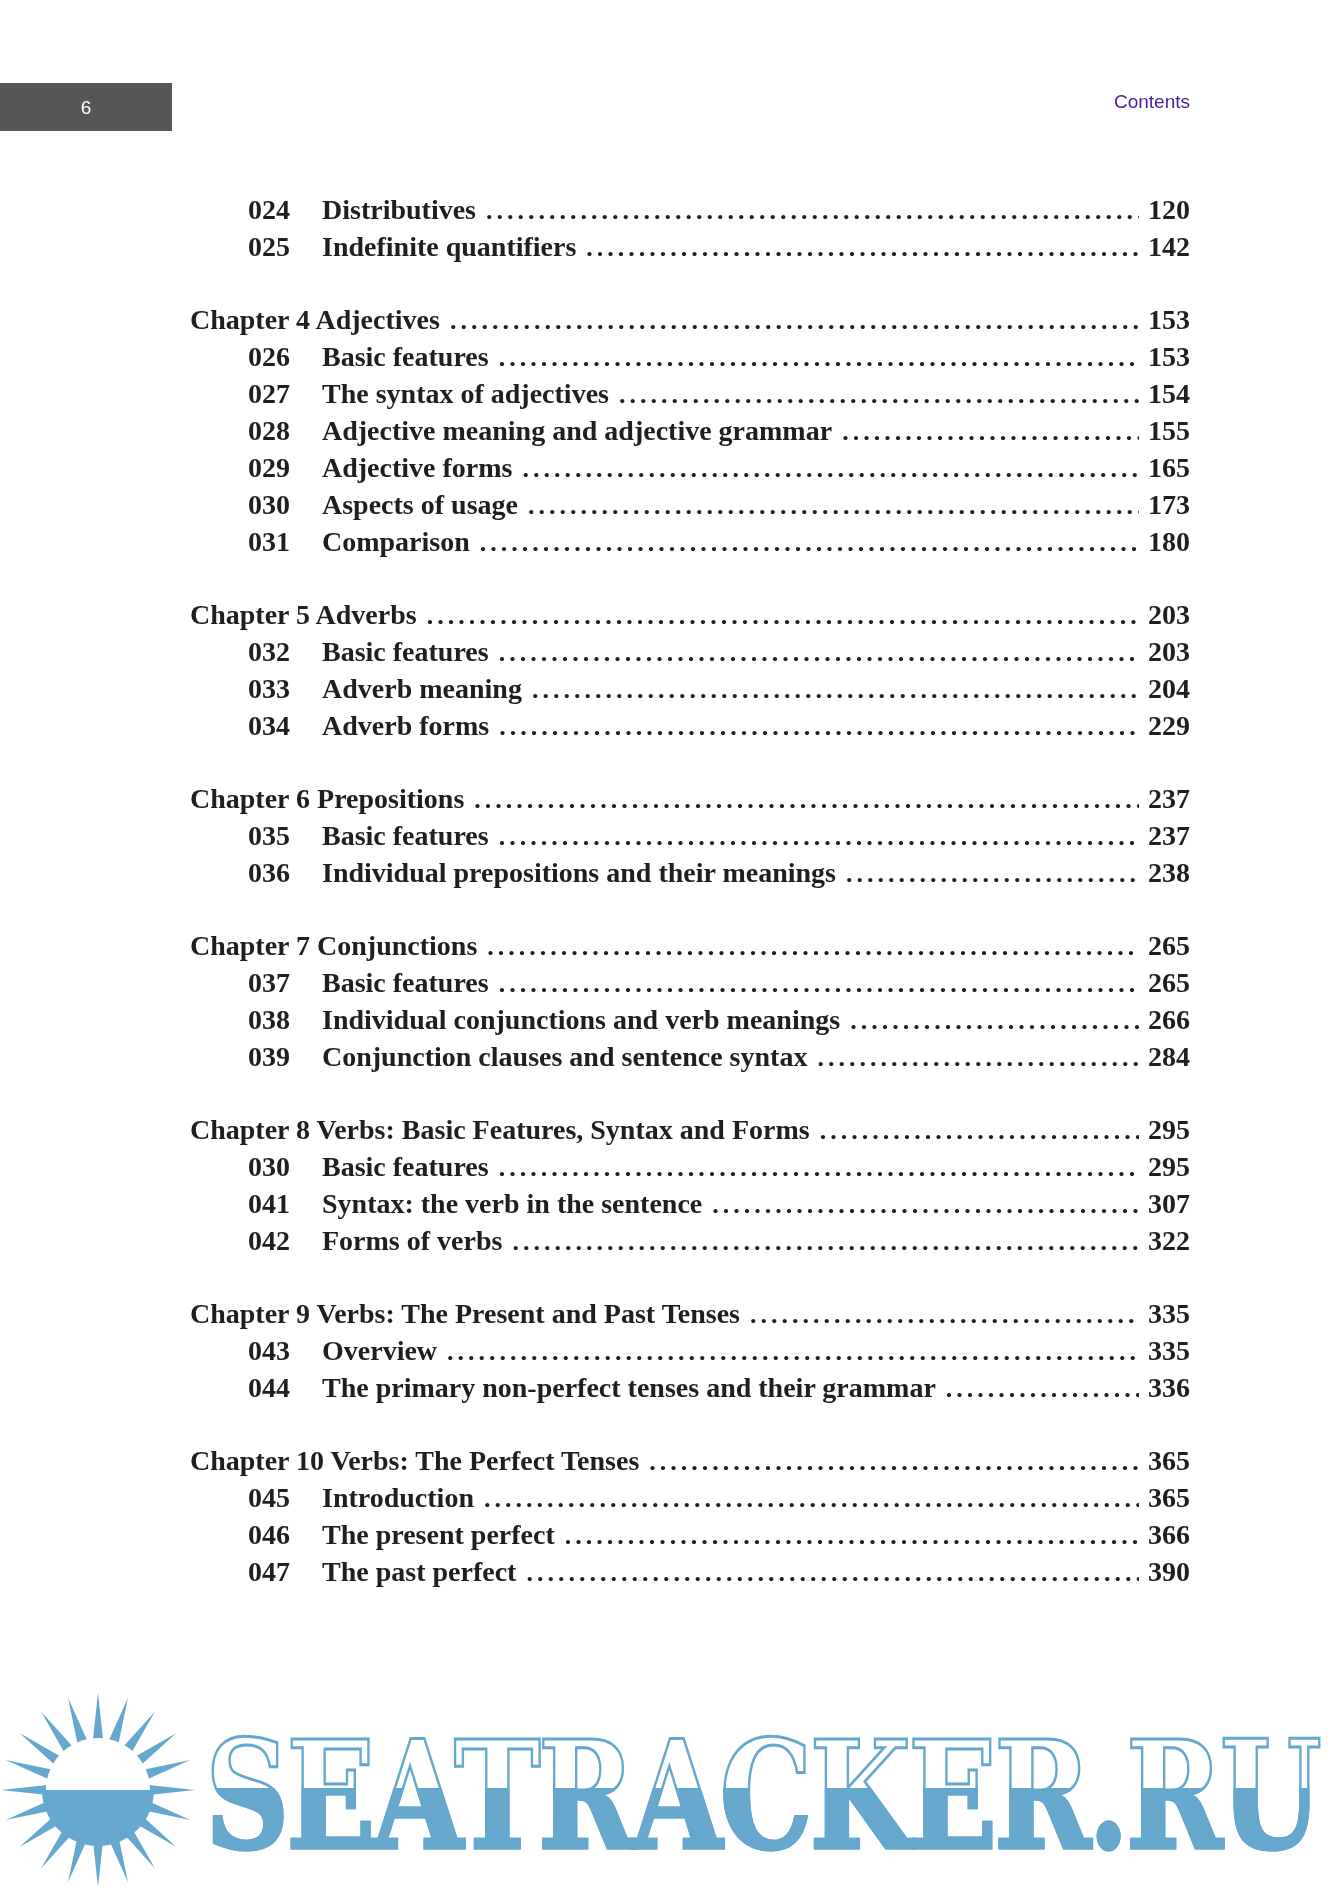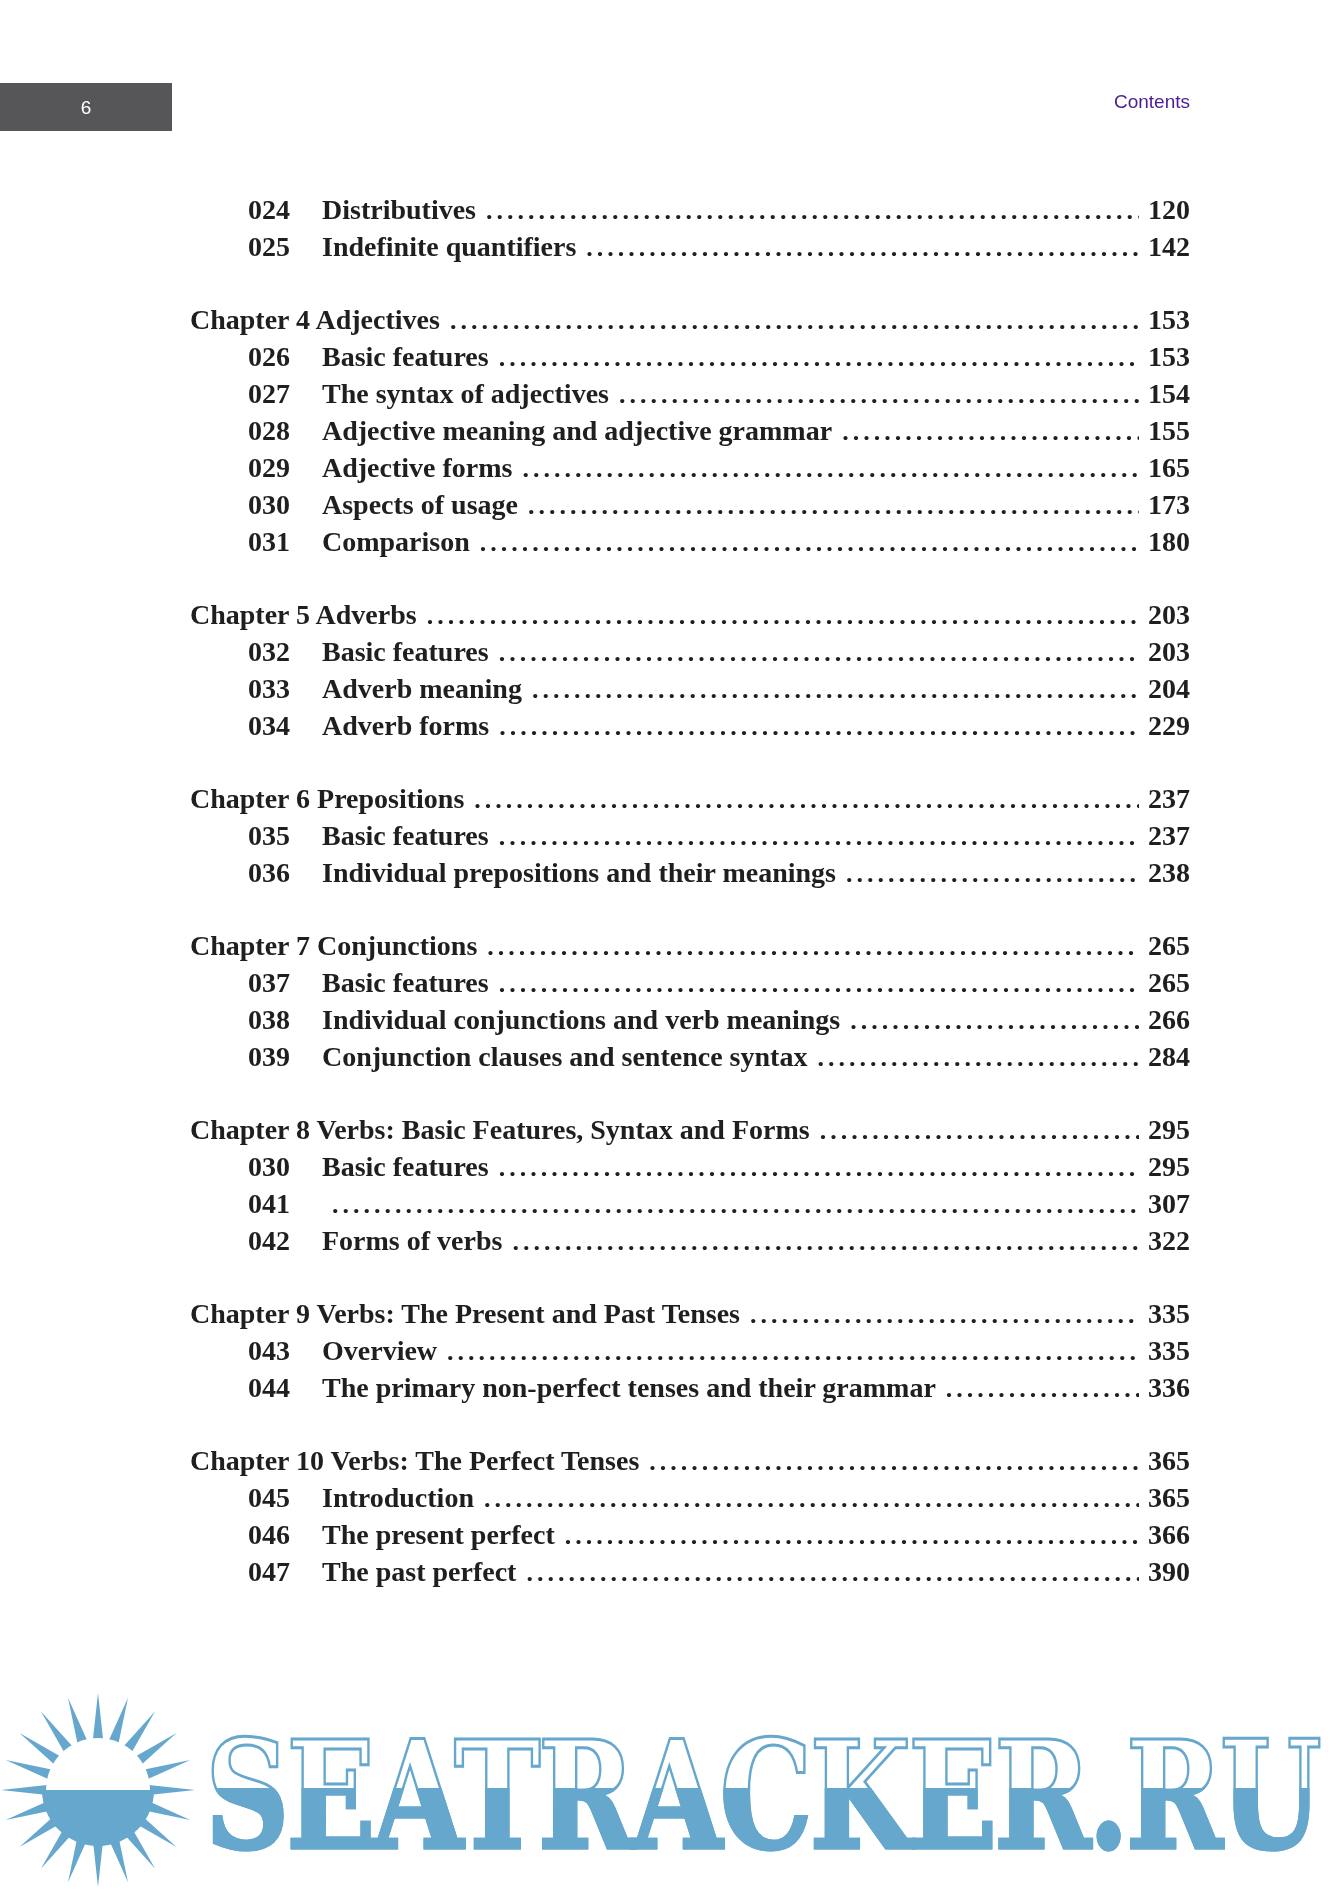--- a/index.html
+++ b/index.html
@@ -199,20 +199,21 @@
           <span class="pg">295</span>
         </div>
         <div class="row item">
           <span class="num">030</span>
           <span class="title">Basic features</span>
           <span class="dots"></span>
           <span class="pg">295</span>
         </div>
         <div class="row item">
           <span class="num">041</span>
+          <span class="title">Syntax: the verb in the sentence</span>
           <span class="dots"></span>
           <span class="pg">307</span>
         </div>
         <div class="row item">
           <span class="num">042</span>
           <span class="title">Forms of verbs</span>
           <span class="dots"></span>
           <span class="pg">322</span>
         </div>
       </div>

